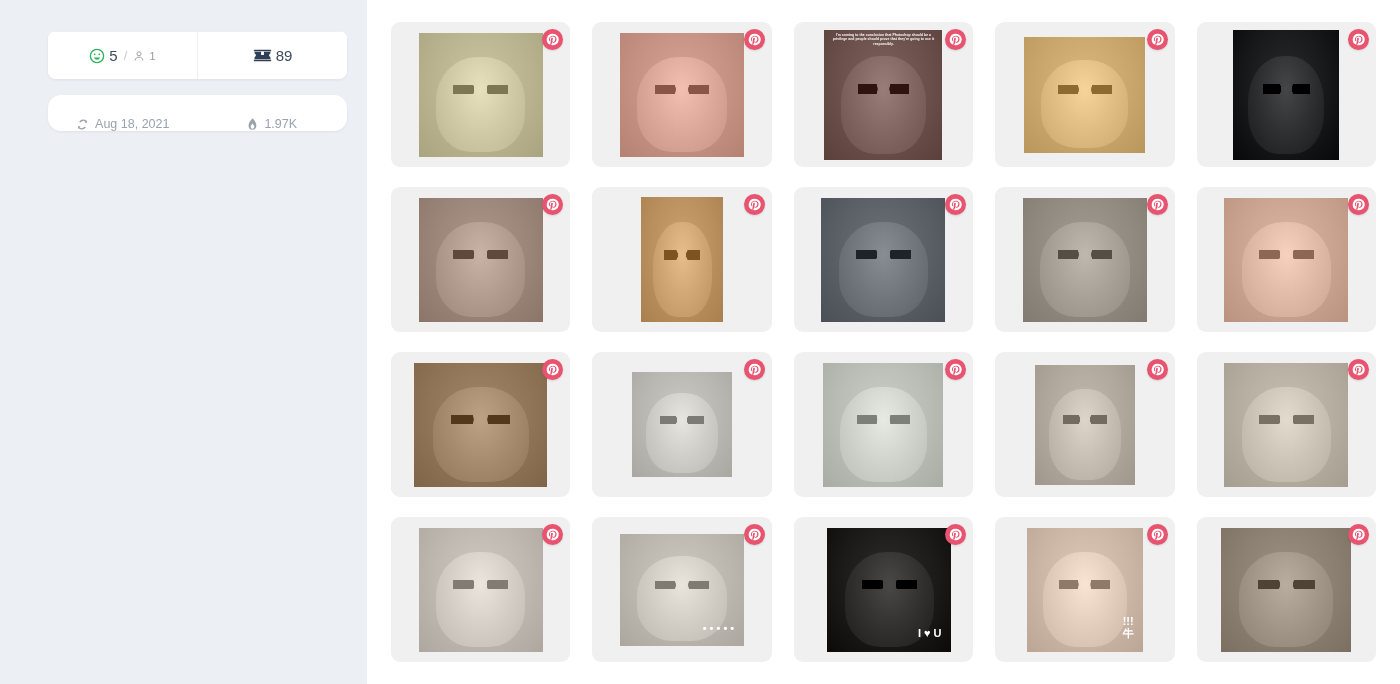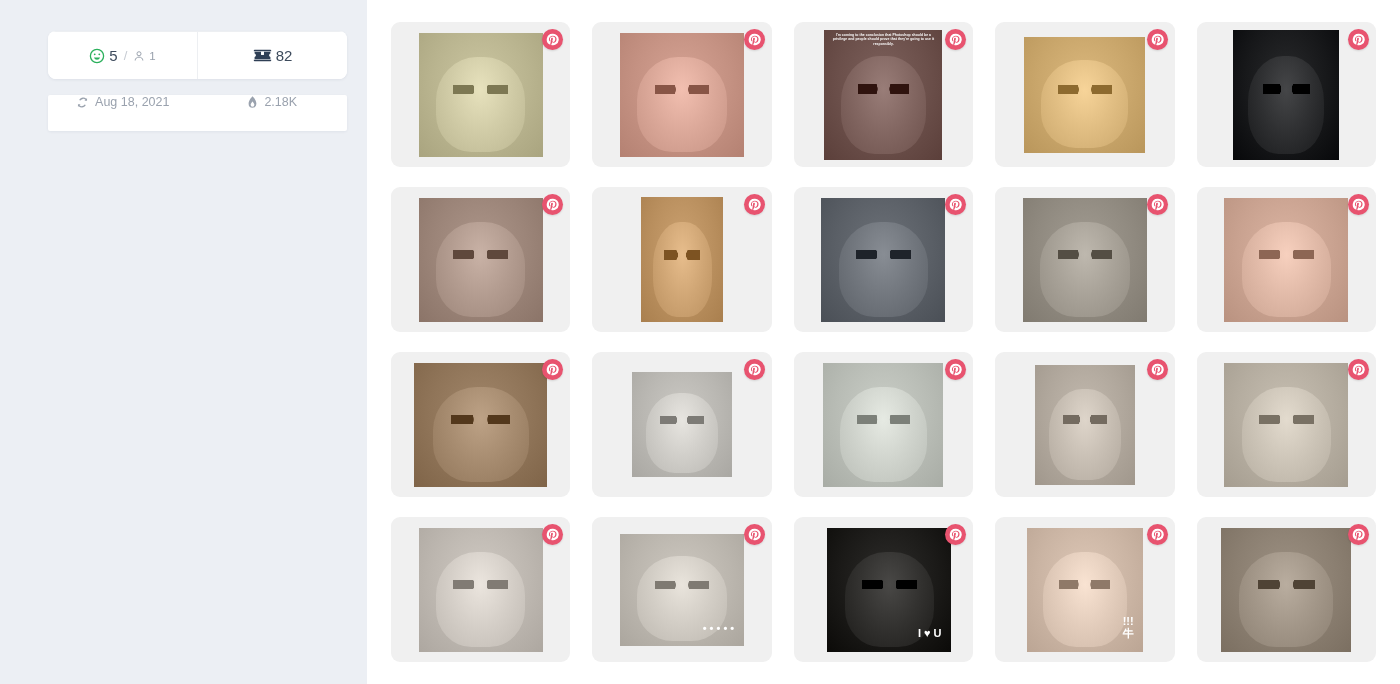--- a/index.html
+++ b/index.html
@@ -239,24 +239,24 @@
   .stat-sub { font-size: 11.5px; color: #98a0ac; }
   .icon-happy { color: #2bb05c; display: inline-flex; }
   .icon-person { color: #98a0ac; display: inline-flex; }
   .icon-pack { color: #2f3f55; display: inline-flex; }
 
   .meta-card {
     width: 299px;
     margin-top: 16px;
     height: 36px;
     background: #ffffff;
-    border-radius: 2px;
+    border-radius: 13px;
     box-shadow: 0 1px 3px rgba(25,40,70,0.06);
     display: flex;
-    align-items: flex-start;
+    align-items: flex-end;
   }
   .meta-cell {
     flex: 1;
     display: flex;
     align-items: center;
     justify-content: center;
     gap: 6px;
     font-size: 12.5px;
     color: #9aa2ae;
   }
@@ -367,41 +367,41 @@
         </div>
 
         <div class="stat-cell">
           <span class="icon-pack">
             <svg width="19" height="15" viewBox="0 0 24 18" fill="currentColor" aria-hidden="true">
               <path d="M2 4.4h8.1v3.2c0 .5.4.8.9.8h2c.5 0 .9-.3.9-.8V4.4H22v2.2c-1 .3-1.7 1.2-1.7 2.2s.7 1.9 1.7 2.2v2.6H2v-2.6c1-.3 1.7-1.2 1.7-2.2S3 6.9 2 6.6z"></path>
               <path d="M2 1.6h20c.6 0 1 .4 1 1v1.1H1V2.6c0-.6.4-1 1-1z"></path>
               <path d="M1 14.3h22v1.1c0 .6-.4 1-1 1H2c-.6 0-1-.4-1-1z"></path>
             </svg>
           </span>
-          <span class="stat-num">82</span>
+          <span class="stat-num">89</span>
         </div>
       </div>
     </div>
 
     <div class="meta-card">
       <div class="meta-cell">
         <span>
           <svg width="13" height="13" viewBox="0 0 16 16" fill="currentColor" aria-hidden="true">
             <path d="M13.6 2.7v3.1h-3.2l1.2-1.2a4 4 0 0 0-5.9.5.8.8 0 1 1-1.3-1 5.6 5.6 0 0 1 8.3-.6zM2.4 13.3v-3.1h3.2L4.4 11.4a4 4 0 0 0 5.9-.5.8.8 0 0 1 1.3 1 5.6 5.6 0 0 1-8.3.6z"></path>
           </svg>
         </span>
         <span>Aug 18, 2021</span>
       </div>
       <div class="meta-cell">
         <span>
           <svg width="11" height="13" viewBox="0 0 12 16" fill="currentColor" aria-hidden="true">
             <path d="M6 .4C6 .4 1.2 5 1.2 9.6a4.8 4.8 0 1 0 9.6 0C10.8 5 6 .4 6 .4zm0 12.8a2.3 2.3 0 0 1-2.3-2.3c0-1.6 2.3-4 2.3-4s2.3 2.4 2.3 4A2.3 2.3 0 0 1 6 13.2z"></path>
           </svg>
         </span>
-        <span>2.18K</span>
+        <span>1.97K</span>
       </div>
     </div>
   </aside>
 
   <main class="content">
     <div class="grid" id="grid">
         <div class="tile">
           <div class="tile-img" style="width: 124px; height: 124px; background: radial-gradient(at 50% 40%, rgb(203, 198, 161) 0%, rgb(185, 180, 143) 55%, rgb(169, 164, 127) 100%);">
             <div style="position: absolute; left: 14%; top: 20%; width: 72%; height: 76%; border-radius: 46% 46% 40% 40%; background: radial-gradient(at 50% 34%, rgb(231, 226, 189) 0%, rgb(209, 204, 167) 48%, rgb(187, 182, 145) 100%); filter: blur(0.6px);"></div>
             <div style="position: absolute; left: 28%; top: 42%; width: 44%; height: 8%; background: radial-gradient(circle at 16% 50%, rgb(125, 120, 83) 0px, rgb(125, 120, 83) 26%, transparent 27%), radial-gradient(circle at 84% 50%, rgb(125, 120, 83) 0px, rgb(125, 120, 83) 26%, transparent 27%);"></div>

